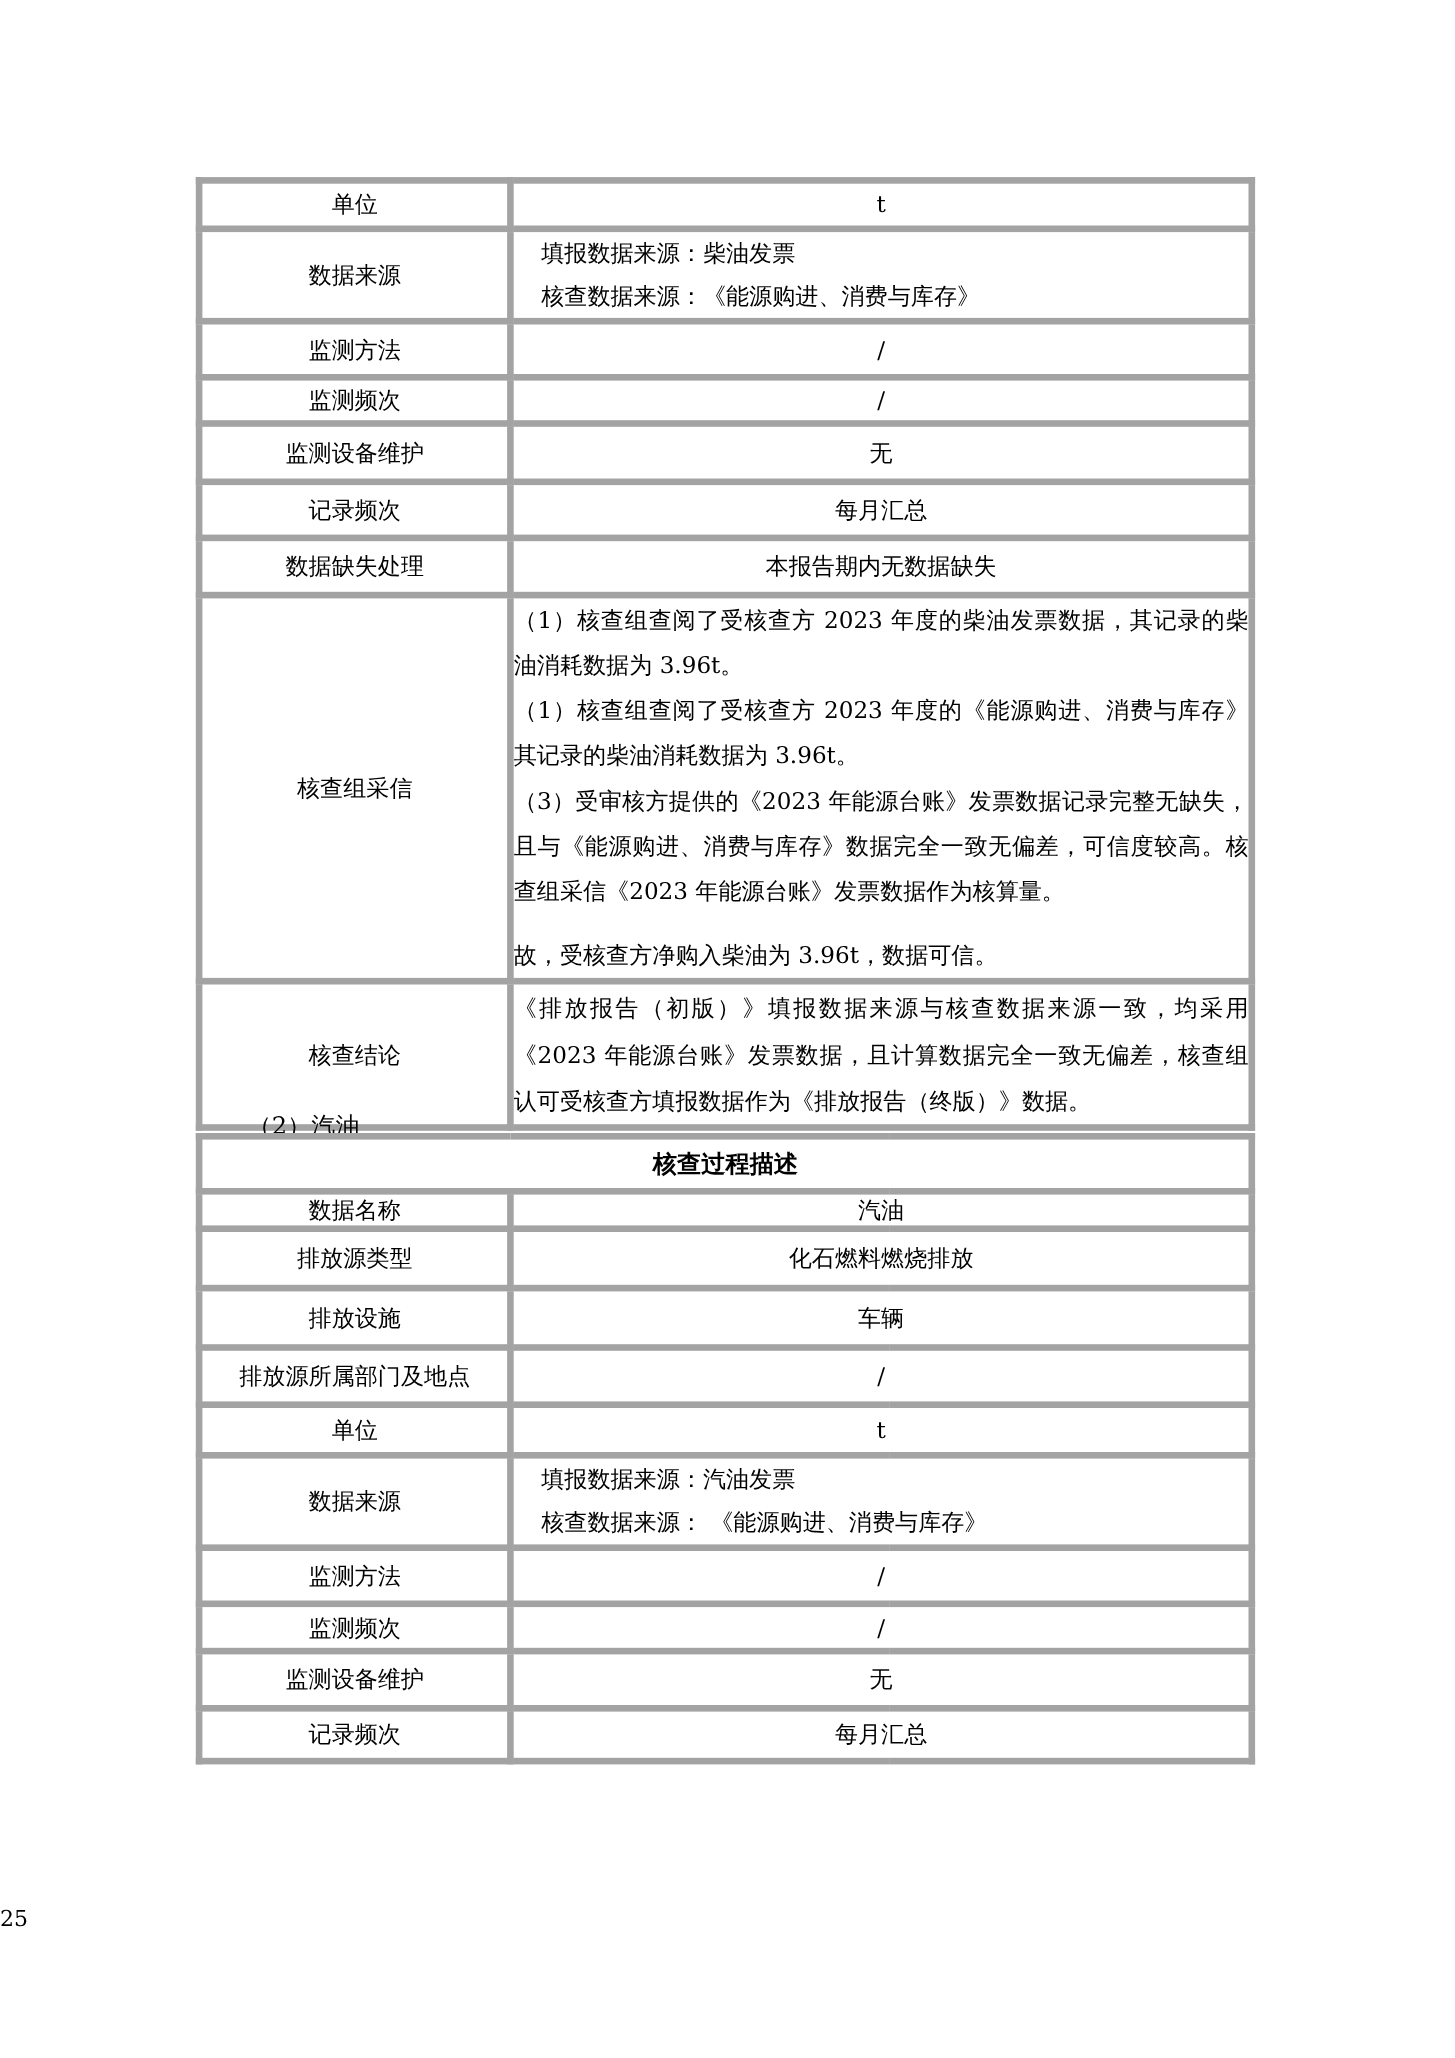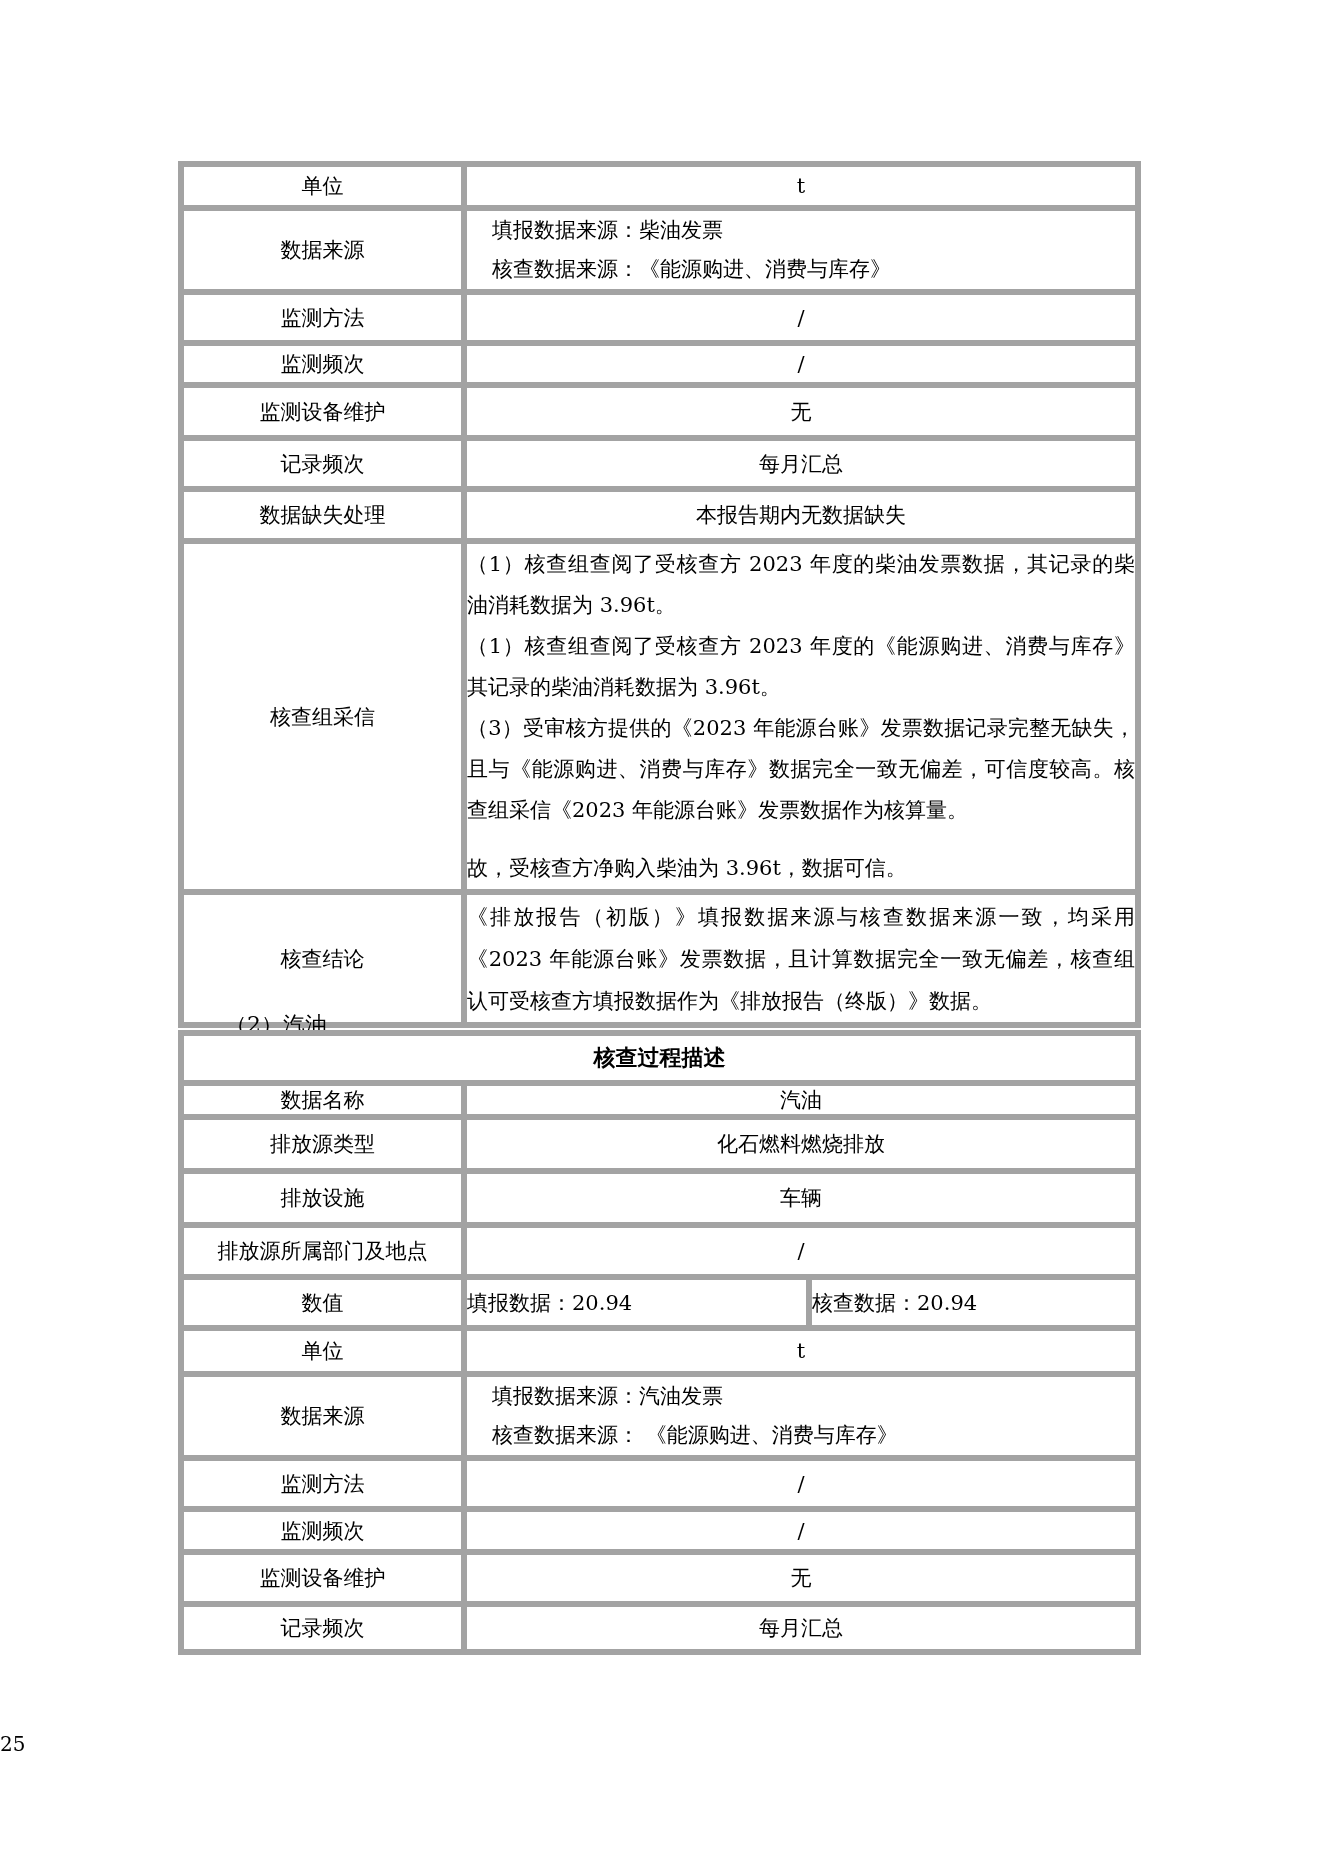--- a/index.html
+++ b/index.html
@@ -160,25 +160,20 @@
         <td class="valc" colspan="2">化石燃料燃烧排放</td>
       </tr>
       <tr style="height:54px">
         <td class="lbl">排放设施</td>
         <td class="valc" colspan="2">车辆</td>
       </tr>
       <tr style="height:52px">
         <td class="lbl">排放源所属部门及地点</td>
         <td class="valc" colspan="2">/</td>
       </tr>
-      <tr style="height:51px">
-        <td class="lbl">数值</td>
-        <td class="vall">填报数据：20.94</td>
-        <td class="vall">核查数据：20.94</td>
-      </tr>
       <tr style="height:46px">
         <td class="lbl">单位</td>
         <td class="valc" colspan="2">t</td>
       </tr>
       <tr style="height:80px">
         <td class="lbl">数据来源</td>
         <td class="vall twoline" colspan="2">
           <div>填报数据来源：汽油发票</div>
           <div>核查数据来源： 《能源购进、消费与库存》</div>
         </td>

